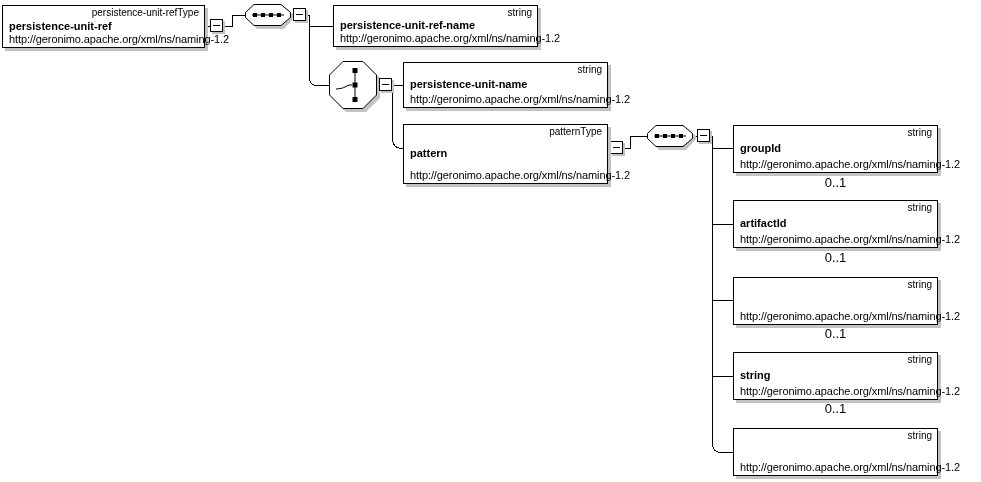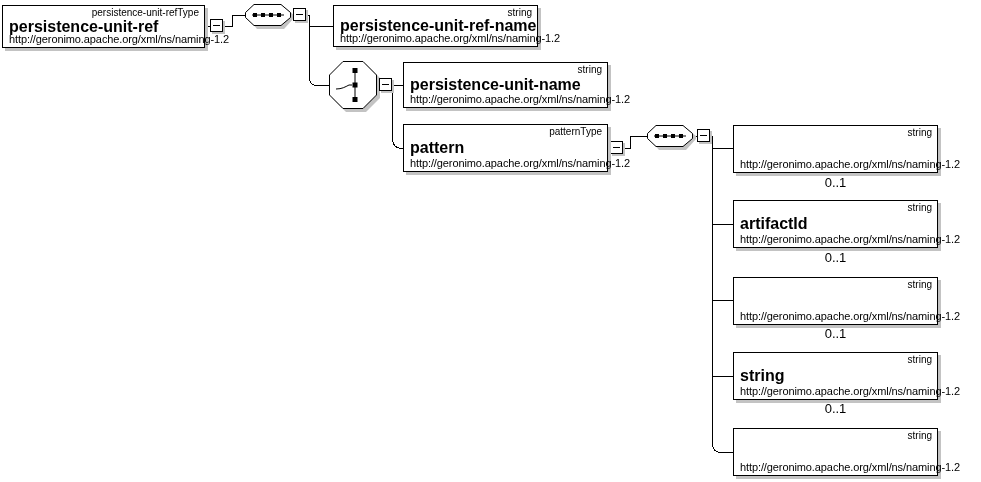--- a/index.html
+++ b/index.html
@@ -7,21 +7,21 @@
     position:relative;width:981px;height:482px;background:#ffffff;
     font-family:"Liberation Sans",sans-serif;color:#000;overflow:hidden;
   }
   .ebox{
     position:absolute;box-sizing:border-box;background:#ffffff;
     border:1px solid #000;box-shadow:3px 3px 0 #c3c3c3;
     display:flex;flex-direction:column;justify-content:space-between;
     padding:1px 4px 3px 6px;cursor:default;
   }
   .etype{align-self:flex-end;font-size:10px;line-height:11px;padding-right:1px;}
-  .ename{font-size:16px;font-weight:bold;line-height:13px;white-space:nowrap;}
+  .ename{font-size:11px;font-weight:bold;line-height:13px;white-space:nowrap;}
   .ens{font-size:11px;line-height:10px;letter-spacing:-0.1px;white-space:nowrap;}
   .minusbox{
     position:absolute;width:13px;height:13px;box-sizing:border-box;
     background:#fff;border:1px solid #000;box-shadow:2px 2px 0 #c3c3c3;
     display:flex;align-items:center;justify-content:center;cursor:pointer;
   }
   .minusbox .dash{display:block;width:7px;height:1px;background:#000;}
   .card{position:absolute;width:205px;text-align:center;font-size:13px;line-height:13px;}
   svg.layer{position:absolute;left:0;top:0;pointer-events:none;}
   svg.icon{position:absolute;overflow:visible;}
@@ -102,28 +102,29 @@
     <span class="ename">persistence-unit-ref-name</span>
     <span class="ens">http://geronimo.apache.org/xml/ns/naming-1.2</span>
   </div>
 
   <div class="ebox" style="left:403px;top:62px;width:205px;height:46px;">
     <span class="etype">string</span>
     <span class="ename">persistence-unit-name</span>
     <span class="ens">http://geronimo.apache.org/xml/ns/naming-1.2</span>
   </div>
 
-  <div class="ebox" style="left:403px;top:124px;width:205px;height:48px;">
+  <div class="ebox" style="left:403px;top:124px;width:205px;height:60px;">
     <span class="etype">patternType</span>
     <span class="ename">pattern</span>
     <span class="ens">http://geronimo.apache.org/xml/ns/naming-1.2</span>
   </div>
 
   <div class="ebox" style="left:733px;top:125px;width:205px;height:48px;">
     <span class="etype">string</span>
+    <span class="ename">groupId</span>
     <span class="ens">http://geronimo.apache.org/xml/ns/naming-1.2</span>
   </div>
   <div class="card" style="left:733px;top:176px;">0..1</div>
 
   <div class="ebox" style="left:733px;top:200px;width:205px;height:48px;">
     <span class="etype">string</span>
     <span class="ename">artifactId</span>
     <span class="ens">http://geronimo.apache.org/xml/ns/naming-1.2</span>
   </div>
   <div class="card" style="left:733px;top:251px;">0..1</div>

